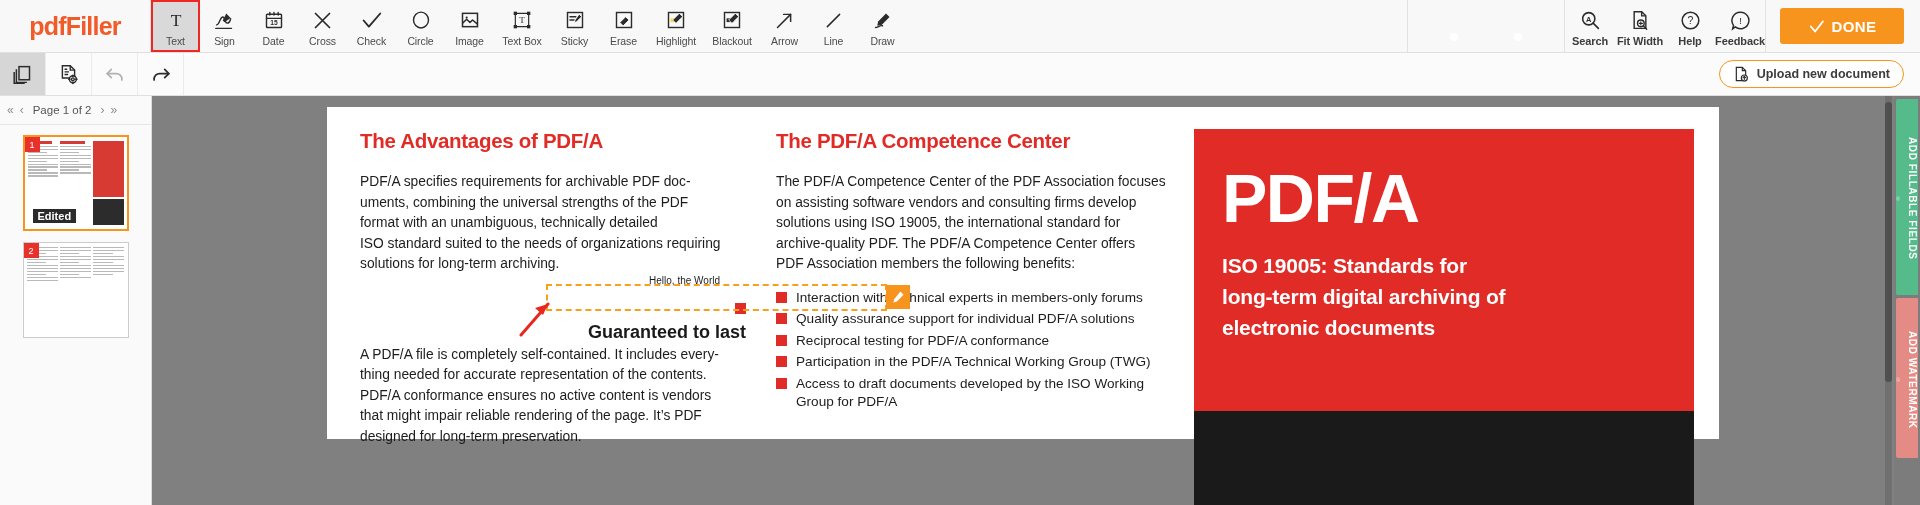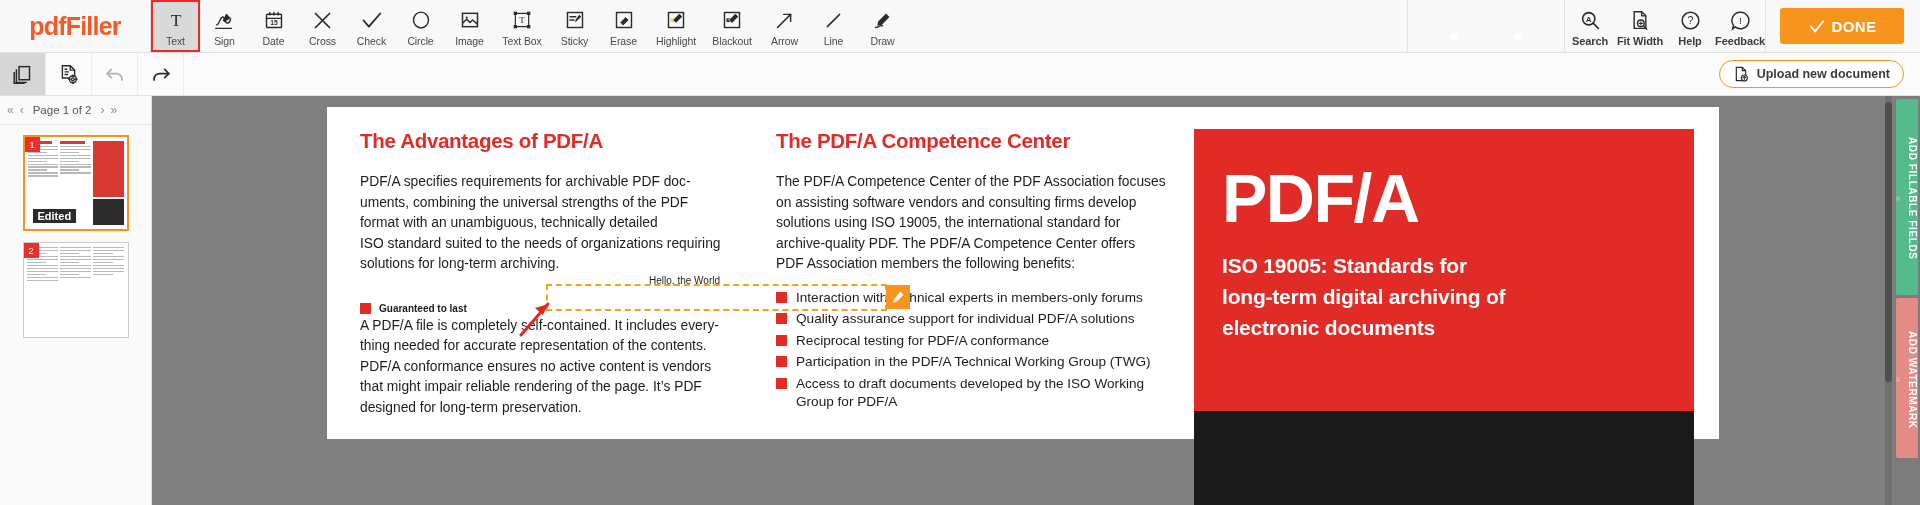--- a/index.html
+++ b/index.html
@@ -155,22 +155,22 @@
 
   .doc-h {
     color: #e02b26; font-size: 20.5px; font-weight: bold;
     letter-spacing: -0.3px; margin-bottom: 19px;
   }
   .doc-p {
     font-size: 13.8px; color: #1d1d1d; line-height: 20.6px;
   }
   .doc-p.tight { line-height: 20.4px; }
   .sub-h {
-    font-size: 10px; font-weight: bold; color: #1a1a1a;
-    display: flex; align-items: flex-end; gap: 8px; margin: 17px 0 2px 0;
+    font-size: 18px; font-weight: bold; color: #1a1a1a;
+    display: flex; align-items: flex-end; gap: 8px; margin: 17px 0 2px 0; flex-direction: column;
   }
   .redsq { width: 11px; height: 11px; background: #e02b26; flex: none; }
   .hello {
     font-size: 10px; color: #1d1d1d; text-align: right;
     padding-right: 26px; margin-top: 0;
   }
 
   .bullets { margin-top: 14px; display: flex; flex-direction: column; gap: 3.5px; }
   .bullet { display: flex; gap: 9px; font-size: 13.6px; color: #1d1d1d; line-height: 18px; }
   .bullet .redsq { margin-top: 3px; }

